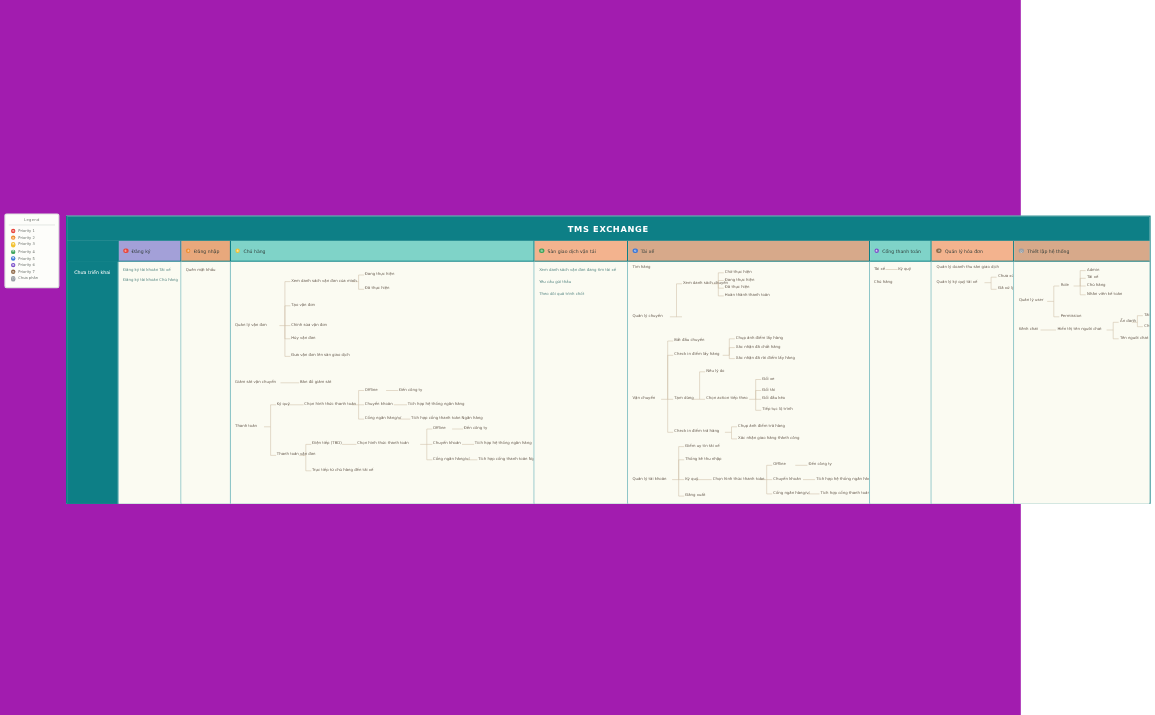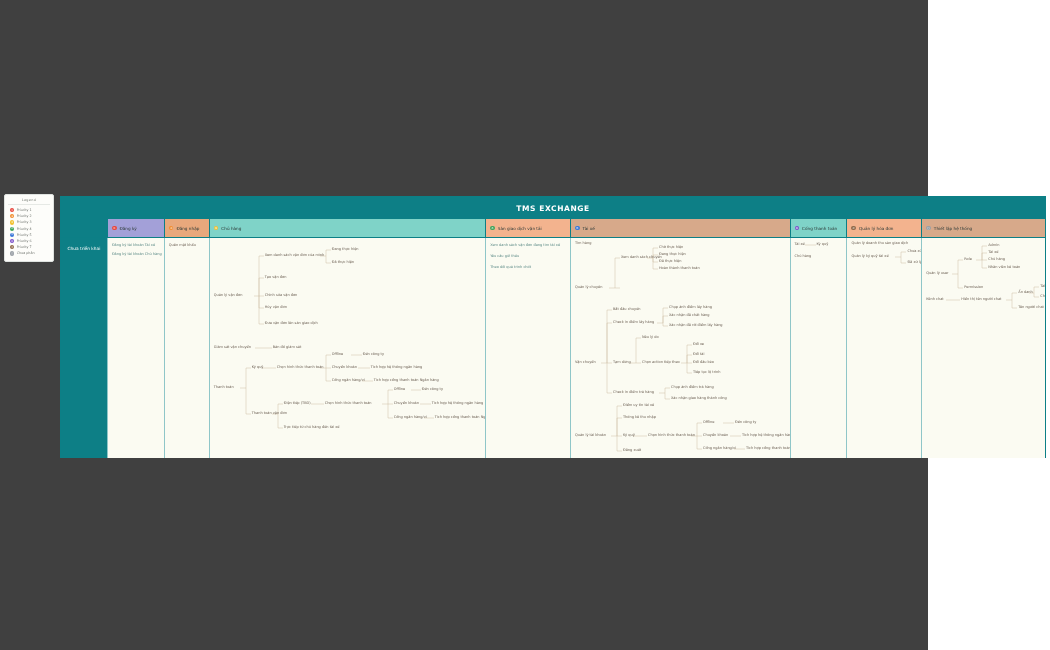--- a/index.html
+++ b/index.html
@@ -3,21 +3,21 @@
 <meta charset="utf-8">
 <style>
   * { box-sizing: border-box; }
   html, body {
     margin: 0; padding: 0;
     width: 1050px; height: 650px;
     background: #ffffff;
     font-family: "DejaVu Sans", "Liberation Sans", sans-serif;
     overflow: hidden;
   }
-  .canvas { position: relative; width: 928px; height: 650px; background:#404040; }
+  .canvas { position: relative; width: 928px; height: 650px; background:#a21caf; }
 
   
   .legend {
     position: absolute; left: 4px; top: 194px; width: 50px;
     background:#fdfdfa; border:1px solid #dfe3e0; border-radius:2px;
     padding: 3px 3px 4px 3px;
   }
   .legend-title {
     text-align:center; font-size:3.4px; color:#7b8079; letter-spacing:.3px;
     padding-bottom:2px; border-bottom:1px solid #e6e9e5; margin-bottom:2px;

